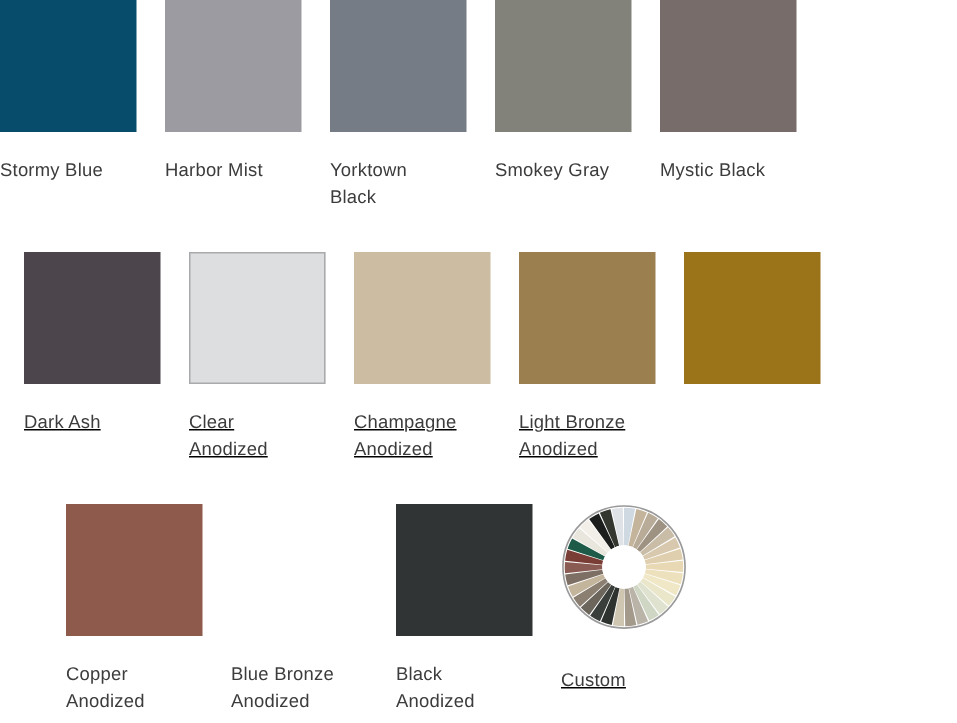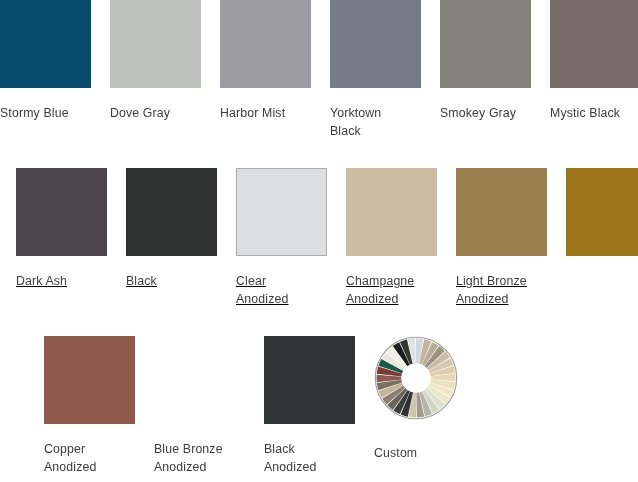--- a/index.html
+++ b/index.html
@@ -56,20 +56,21 @@
   
   .row-1 { position: absolute; left: 0; top: 0; }
   .row-2 { position: absolute; left: 16px; top: 168px; text-decoration: underline; }
   .row-3 { position: absolute; left: 0; top: 336px; padding-left: 44px; }
 
   
   .wheel-cell {
     width: 110px;
     box-sizing: border-box;
     padding-right: 19px;
+    text-decoration: underline;
   }
   .wheel-wrap {
     width: 91px;
     height: 88px;
     display: flex;
     align-items: flex-start;
     justify-content: flex-start;
   }
   .wheel {
     position: relative;
@@ -94,24 +95,20 @@
 
 <div class="palette">
 
   <div class="swatch-row row-1">
 
     <div class="swatch-cell">
       <div class="swatch-chip" style="background: rgb(8, 76, 107);"></div>
       <div class="swatch-label">Stormy Blue</div>
     </div>
 
-    <div class="swatch-cell">
-      <div class="swatch-chip" style="background: rgb(189, 192, 188);"></div>
-      <div class="swatch-label">Dove Gray</div>
-    </div>
 
     <div class="swatch-cell">
       <div class="swatch-chip" style="background: rgb(157, 155, 162);"></div>
       <div class="swatch-label">Harbor Mist</div>
     </div>
 
     <div class="swatch-cell">
       <div class="swatch-chip" style="background: rgb(118, 124, 133);"></div>
       <div class="swatch-label">Yorktown Black</div>
     </div>
@@ -128,24 +125,20 @@
 
   </div>
 
   <div class="swatch-row row-2">
 
     <div class="swatch-cell">
       <div class="swatch-chip" style="background: rgb(76, 70, 76);"></div>
       <div class="swatch-label">Dark Ash</div>
     </div>
 
-    <div class="swatch-cell">
-      <div class="swatch-chip" style="background: rgb(46, 49, 48);"></div>
-      <div class="swatch-label">Black</div>
-    </div>
 
     <div class="swatch-cell">
       <div class="swatch-chip bordered" style="background: rgb(220, 222, 224); border-color: rgb(168, 170, 172);"></div>
       <div class="swatch-label">Clear Anodized</div>
     </div>
 
     <div class="swatch-cell">
       <div class="swatch-chip" style="background: rgb(204, 188, 162);"></div>
       <div class="swatch-label">Champagne Anodized</div>
     </div>

